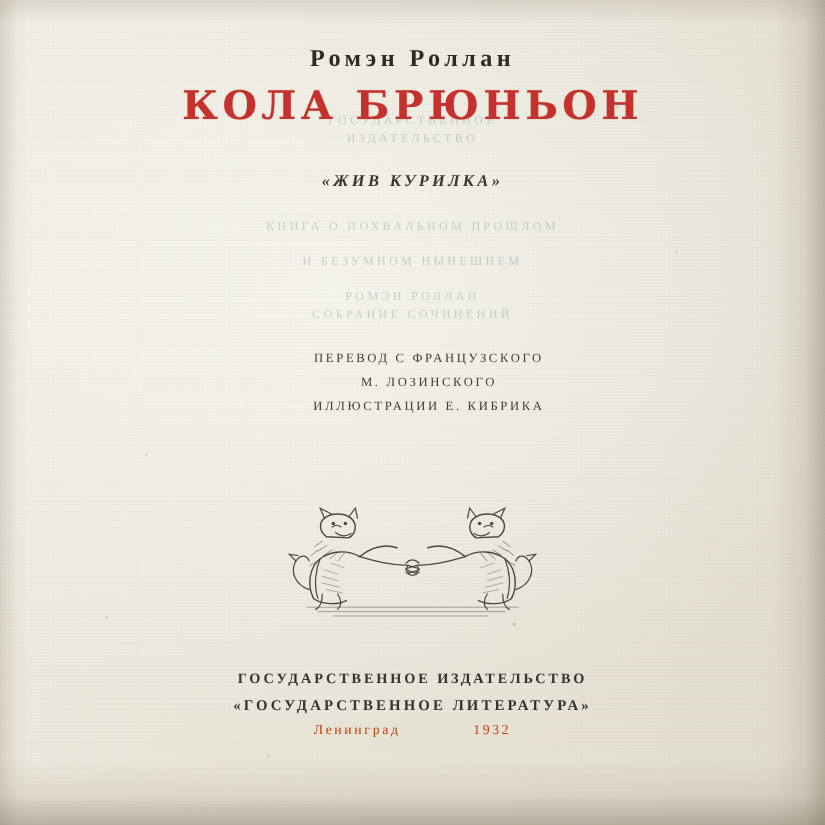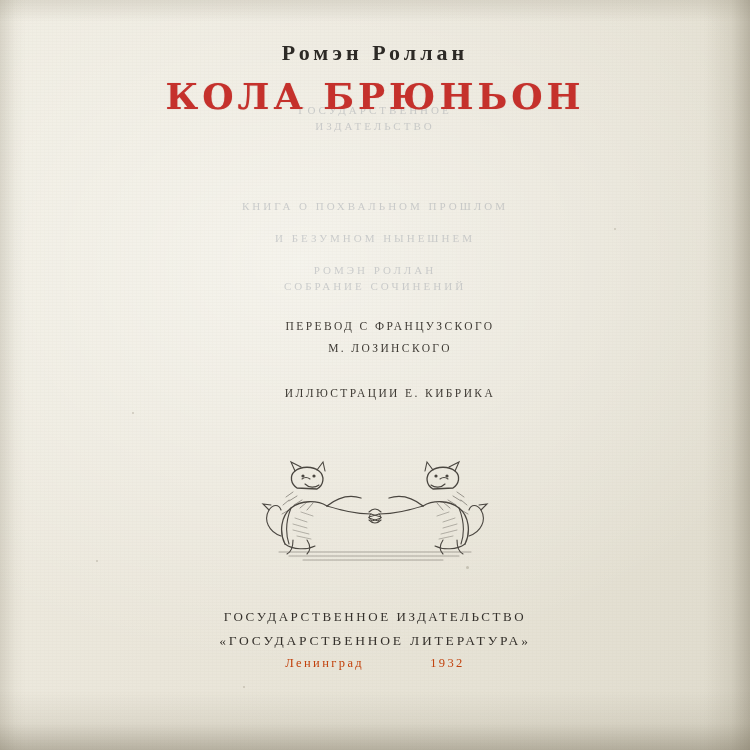--- a/index.html
+++ b/index.html
@@ -128,21 +128,21 @@
     left: 0; right: 0;
   }
   .credit-line {
     font-size: 11.5px;
     letter-spacing: 2.4px;
     color: #403c36;
     line-height: 1.9;
     padding-left: 30px;
   }
   .credit-line.illus {
-    margin-top: 23px;
+    margin-top: 0;
   }
 
   
   .vignette {
     position: absolute;
     top: 440px;
     left: 50%;
     transform: translateX(-50%);
     width: 260px;
     height: 130px;
@@ -152,20 +152,21 @@
   .publisher {
     position: absolute;
     top: 605px;
     left: 0; right: 0;
   }
   .pub-line {
     font-size: 13px;
     letter-spacing: 2.6px;
     color: #35312c;
     line-height: 1.85;
+    font-weight: bold;
   }
   .pub-line.series { font-size: 13.5px; letter-spacing: 2.8px; }
   .imprint {
     display: flex;
     justify-content: center;
     gap: 66px;
     font-size: 12.5px;
     letter-spacing: 2.4px;
     color: #c2410c;
     margin-top: 2px;
@@ -191,20 +192,21 @@
     <div class="ghost g2">ИЗДАТЕЛЬСТВО</div>
     <div class="ghost g3">КНИГА О ПОХВАЛЬНОМ ПРОШЛОМ</div>
     <div class="ghost g4">И БЕЗУМНОМ НЫНЕШНЕМ</div>
     <div class="ghost g5">РОМЭН РОЛЛАН</div>
     <div class="ghost g6">СОБРАНИЕ СОЧИНЕНИЙ</div>
 
     <div class="author">Ромэн Роллан</div>
 
     <div class="title">КОЛА БРЮНЬОН</div>
 
+    <div class="subtitle">«ЖИВ КУРИЛКА»</div>
 
     <div class="credits">
       <div class="credit-line">ПЕРЕВОД С ФРАНЦУЗСКОГО</div>
       <div class="credit-line">М. ЛОЗИНСКОГО</div>
       <div class="credit-line illus">ИЛЛЮСТРАЦИИ Е. КИБРИКА</div>
     </div>
 
     <div class="vignette">
       <svg viewBox="0 0 260 130" width="260" height="130" aria-hidden="true">
         <g fill="none" stroke="#4a4640" stroke-width="1.1" stroke-linecap="round">

